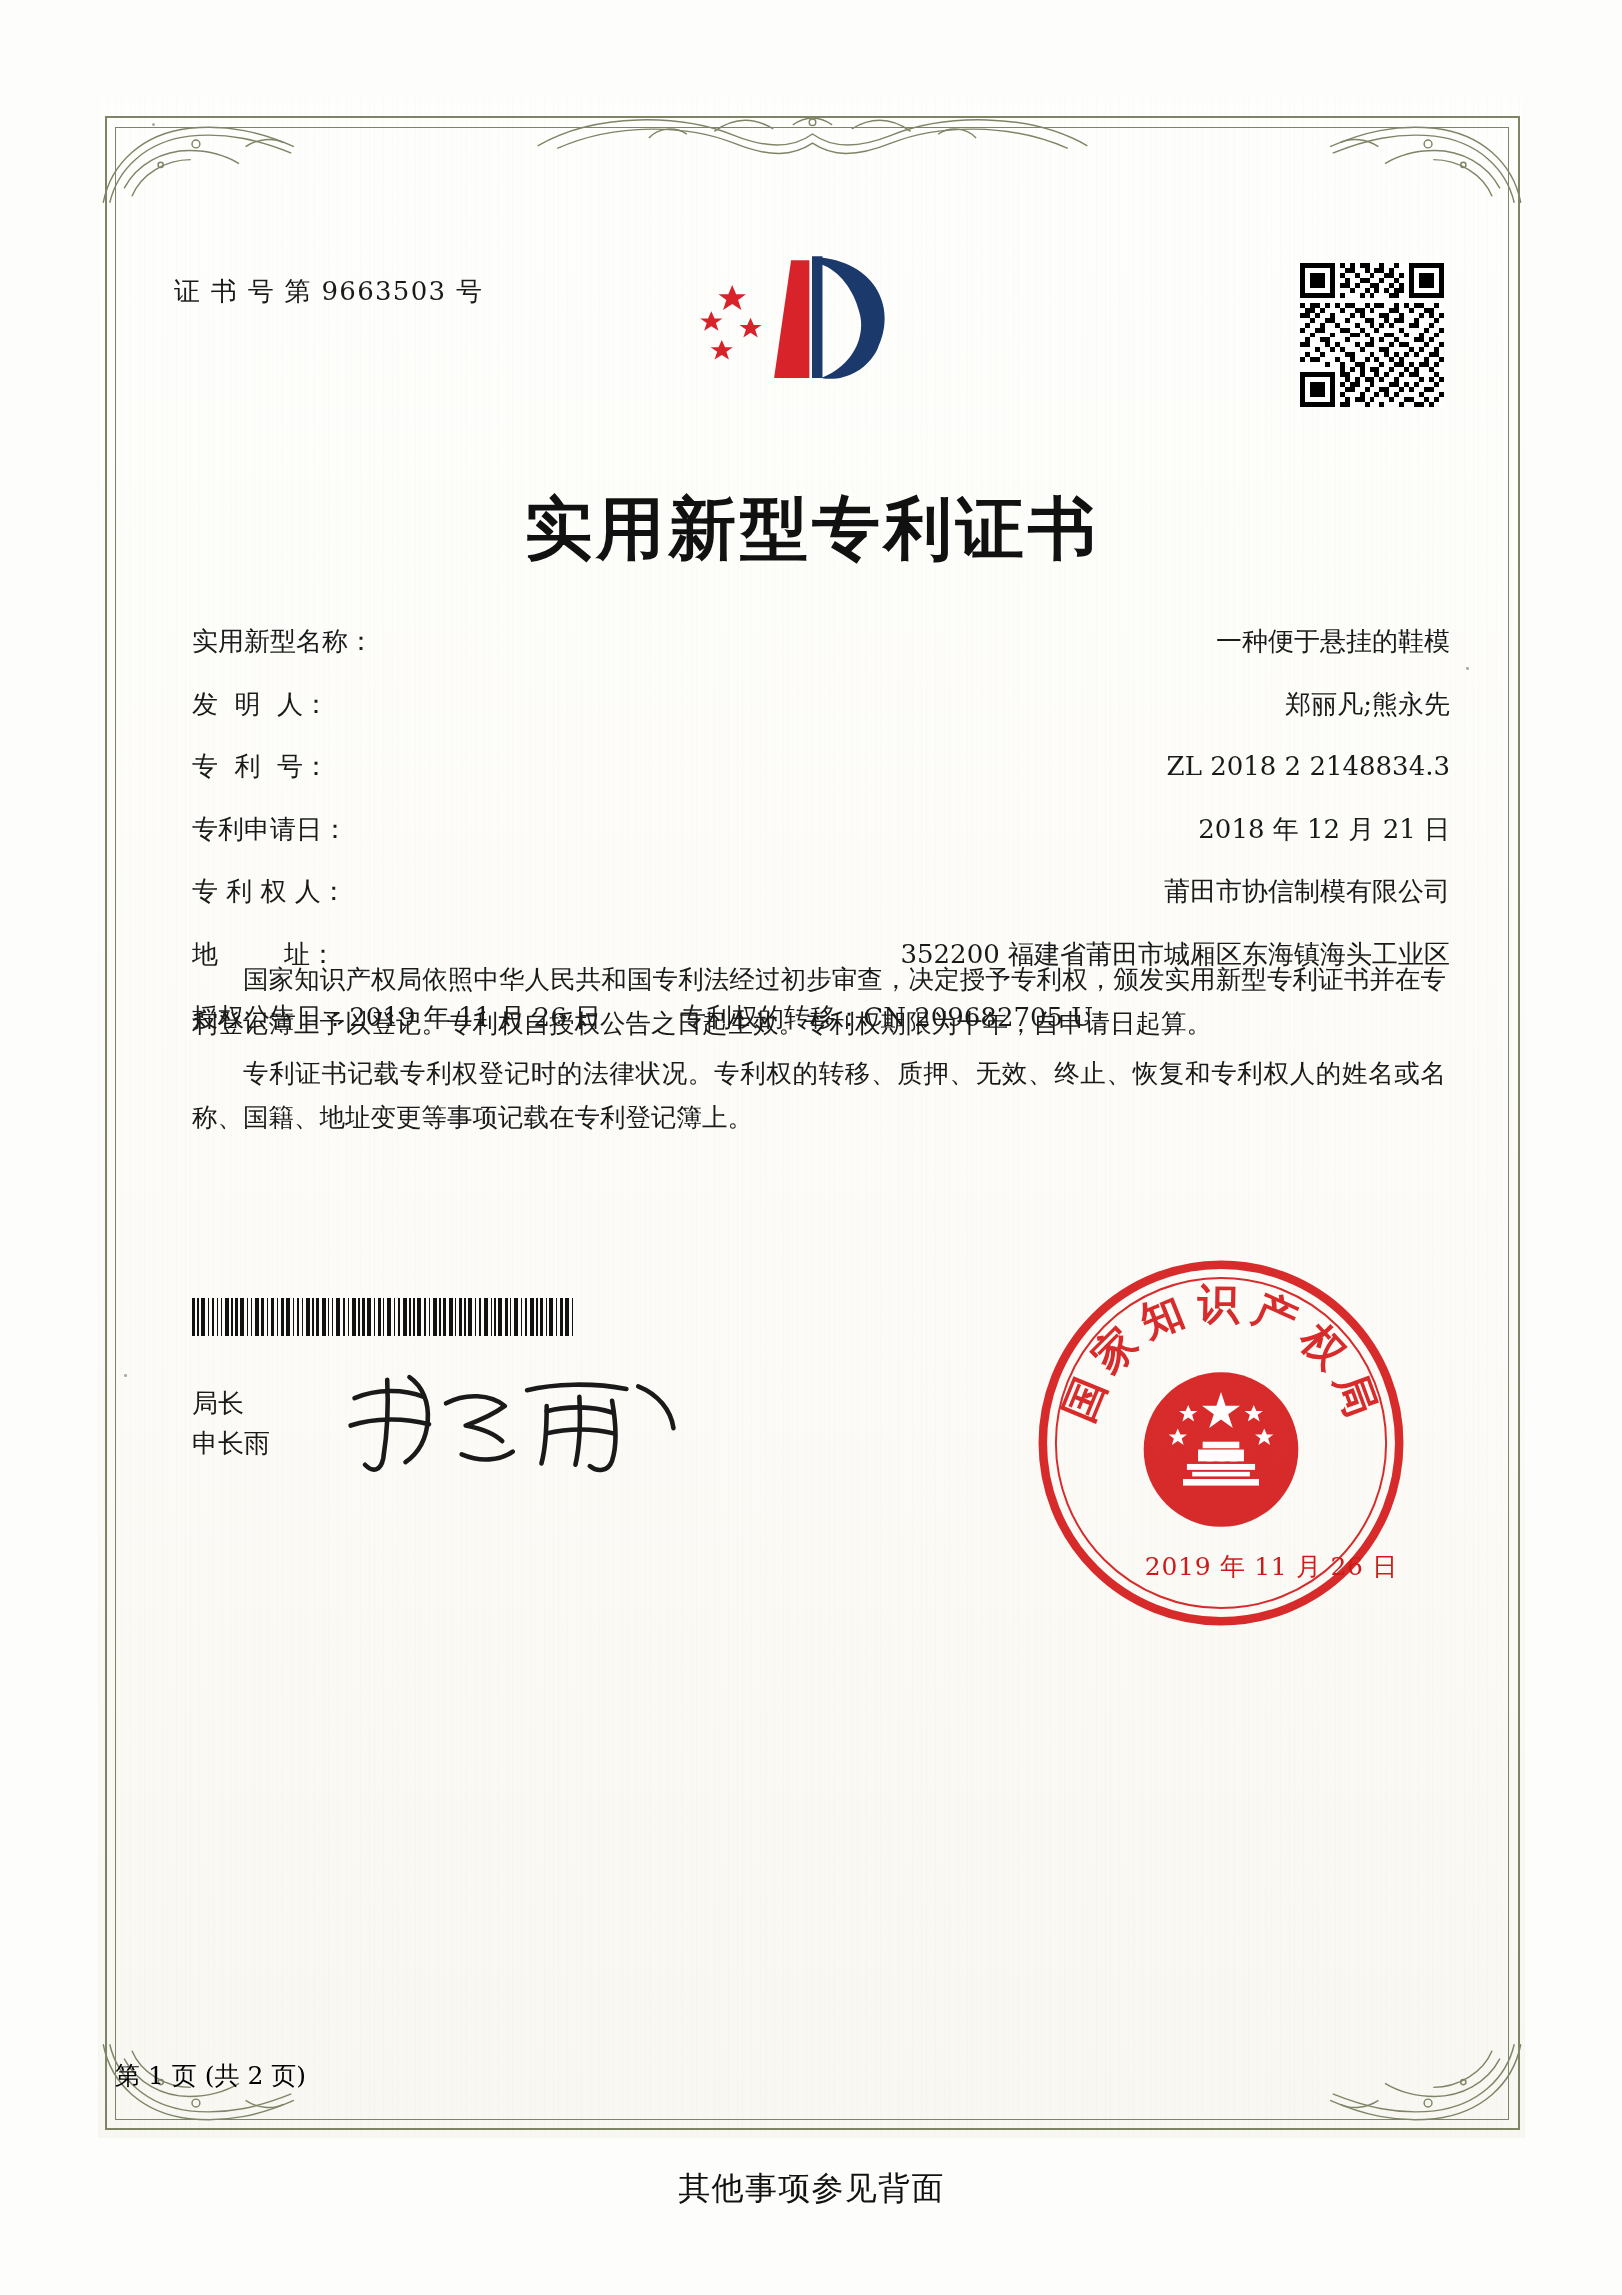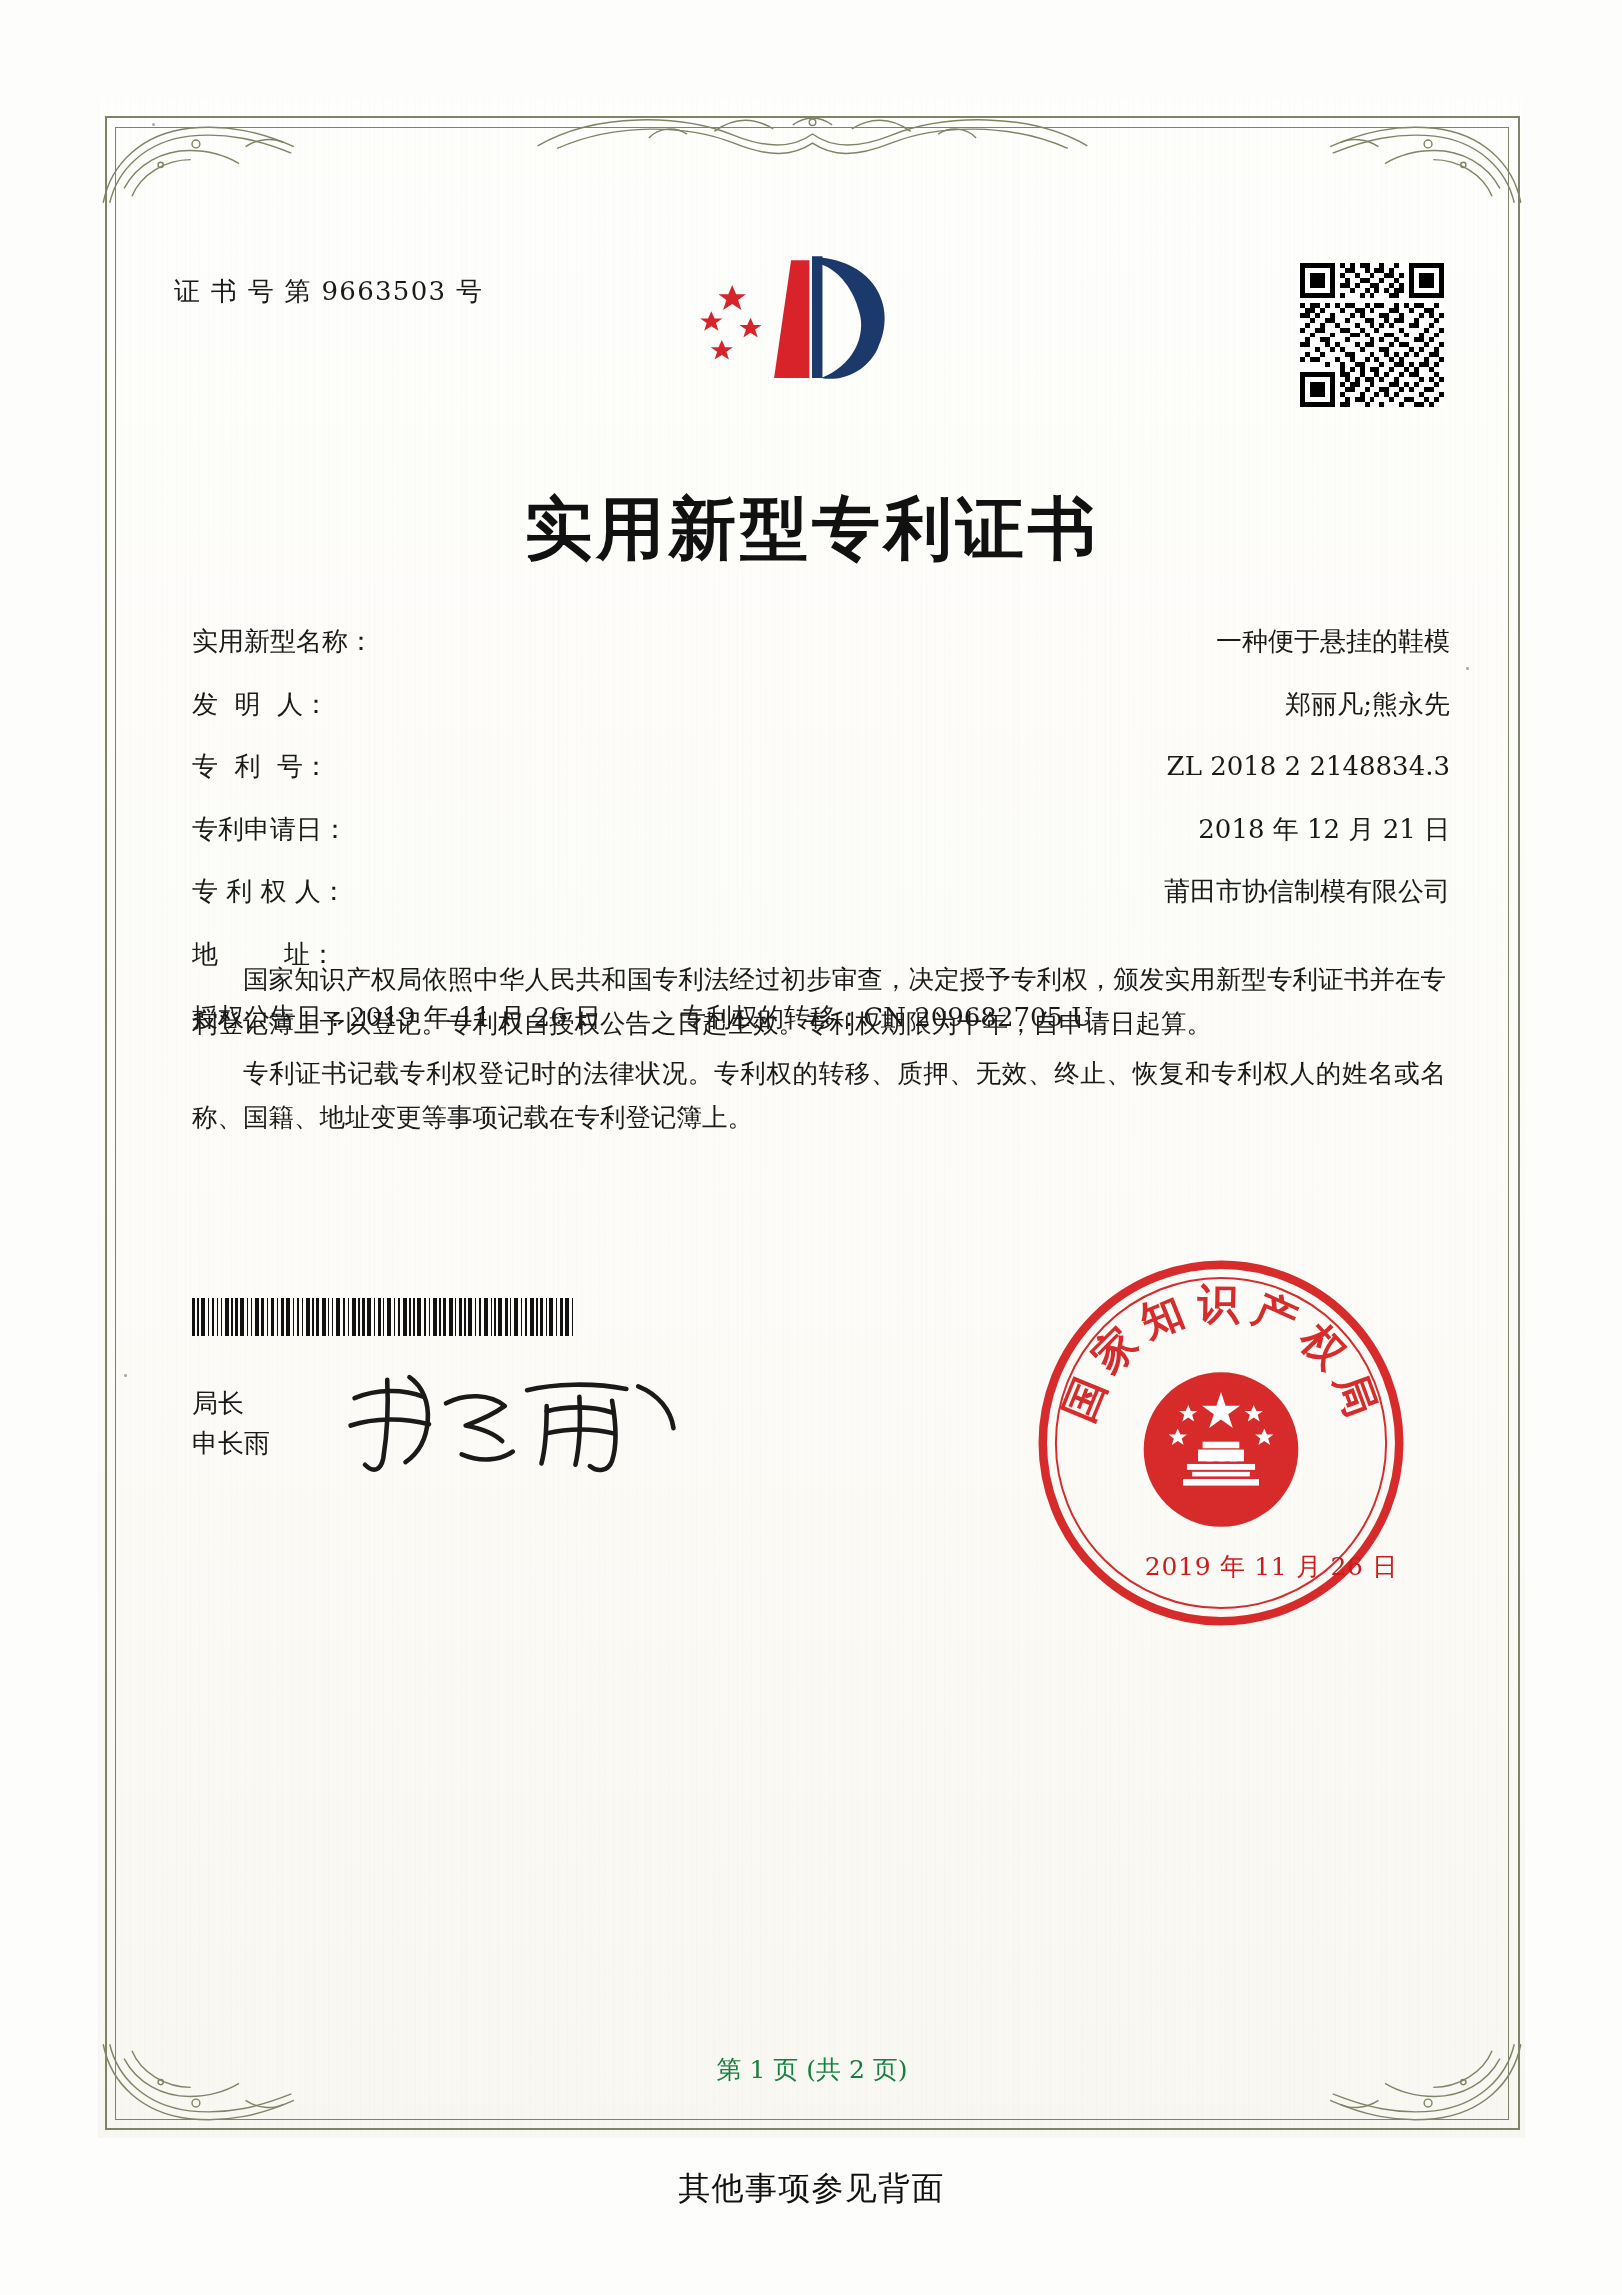--- a/index.html
+++ b/index.html
@@ -203,24 +203,23 @@
     font-size: 25px;
     color: #d01a1a;
     letter-spacing: 0.7px;
     white-space: nowrap;
   }
 
   .page-number {
     position: absolute;
     left: 0;
     right: 0;
-    bottom: 34px;
-    text-align: center;
+    bottom: 28px;
     font-size: 25px;
-    color: #15803d;
+    color: #000000;
   }
 
   .footer-note {
     position: absolute;
     left: 0;
     right: 0;
     bottom: 84px;
     text-align: center;
     font-size: 32px;
     color: #111;
@@ -570,20 +569,21 @@
       <div class="field-row">
         <span class="field-label">专利申请日：</span>
         <span class="field-value">2018 年 12 月 21 日</span>
       </div>
       <div class="field-row">
         <span class="field-label">专 利 权 人：</span>
         <span class="field-value">莆田市协信制模有限公司</span>
       </div>
       <div class="field-row">
         <span class="field-label">地        址：</span>
+        <span class="field-value">352200 福建省莆田市城厢区东海镇海头工业区</span>
       </div>
       <div class="field-row inline-pair">
         <span class="field-label">授权公告日：</span>
         <span class="field-value">2019 年 11 月 26 日</span>
         <span class="field-gap"></span>
         <span class="field-label">专利权的转移：</span>
         <span class="field-value">CN 209682705 U</span>
       </div>
     </div>
 

